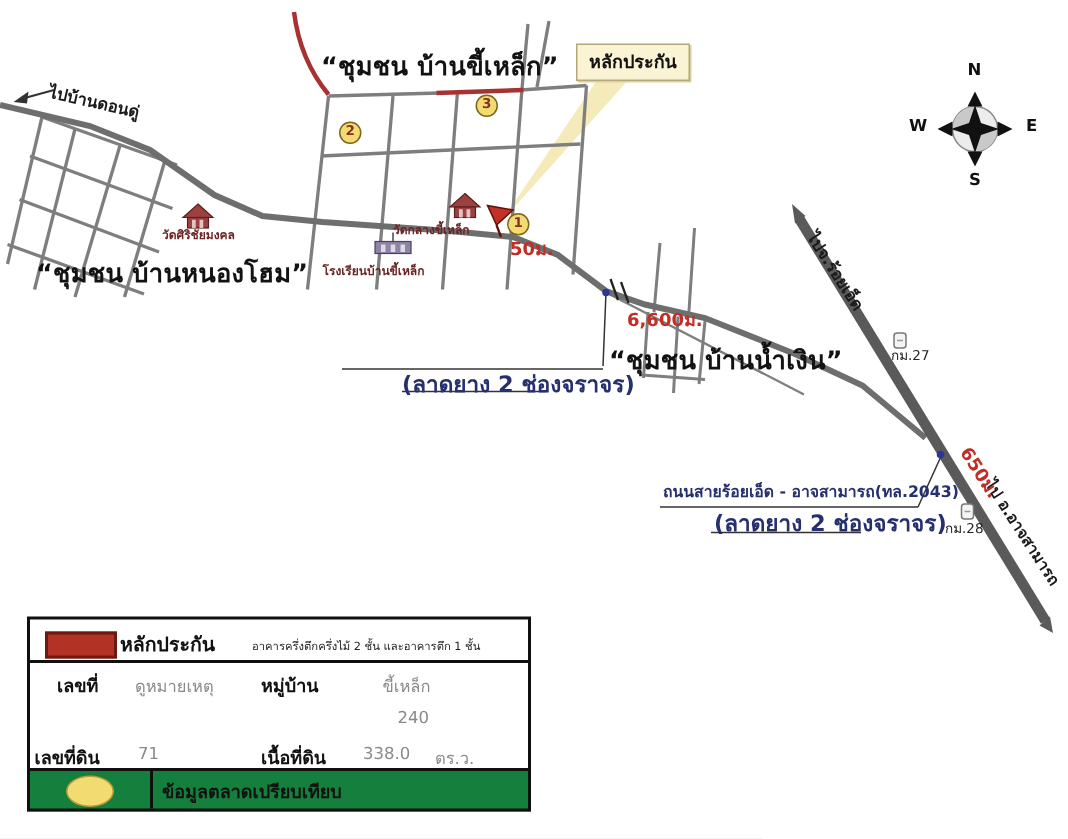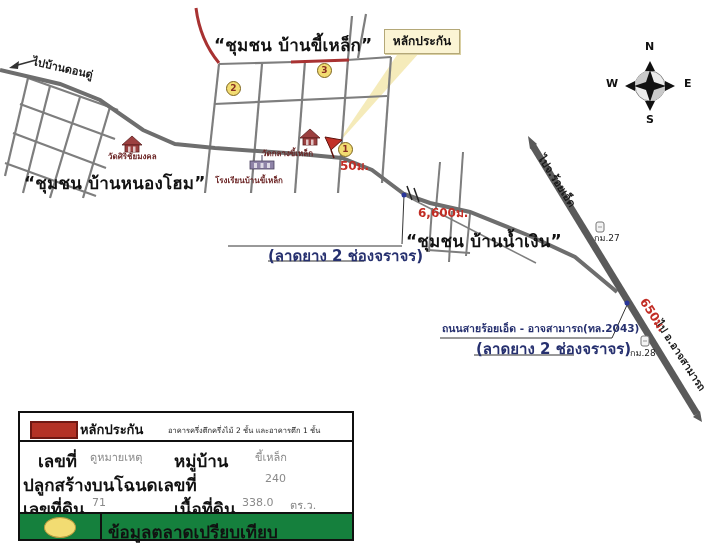--- a/index.html
+++ b/index.html
@@ -22,21 +22,21 @@
              background:#f2dc72;border:1px solid #7d641f;color:#8a2f23;
              font-size:9px;font-weight:bold;text-align:center;line-height:13px;}
   .callout{position:absolute;left:384px;top:29px;width:74px;height:23px;
            background:#fbf4d4;border:1px solid #b4a878;box-shadow:1px 1px 0 #d9cfa2;
            font-weight:bold;font-size:12px;text-align:center;line-height:23px;}
   
   #legendbox{position:absolute;left:18px;top:411px;width:332px;height:101px;
              border:2px solid #101010;background:#fff;}
   #legendbox .hline{position:absolute;left:0;right:0;top:27px;height:2px;background:#101010;}
   #legendbox .cell{position:absolute;white-space:nowrap;}
-  .tbold{font-weight:bold;font-size:17px;color:#111;}
+  .tbold{font-weight:bold;font-size:12px;color:#111;}
   .tval{font-size:11px;color:#8a8a8a;}
   .tsmall{font-size:7.5px;color:#222;}
   #swatch{position:absolute;left:10px;top:8px;width:44px;height:14px;
           background:#b33226;border:2px solid #6e1813;}
   #marketbox{position:absolute;left:18px;top:512px;width:332px;height:25px;
              border:2px solid #101010;background:#15803d;}
   #marketbox .vdiv{position:absolute;left:80px;top:0;bottom:0;width:2px;background:#101010;}
   #marketcircle{position:absolute;left:24px;top:3px;width:30px;height:19px;border-radius:50%;
                 background:#f2dc72;border:1px solid #b89b3e;}
 </style>
@@ -197,21 +197,20 @@
     <div id="swatch"></div>
     <div class="cell tbold" style="left:60px;top:6px;font-size:13px;">หลักประกัน</div>
     <div class="cell tsmall" style="left:148px;top:11px;">อาคารครึ่งตึกครึ่งไม้ 2 ชั้น และอาคารตึก 1 ชั้น</div>
     <div class="hline"></div>
 
     <div class="cell tbold" style="left:18px;top:34px;">เลขที่</div>
     <div class="cell tval" style="left:70px;top:35px;">ดูหมายเหตุ</div>
     <div class="cell tbold" style="left:154px;top:34px;">หมู่บ้าน</div>
     <div class="cell tval" style="left:235px;top:35px;">ขี้เหล็ก</div>
 
-    <div class="cell tbold" style="left:3px;top:58px;">ปลูกสร้างบนโฉนดเลขที่</div>
     <div class="cell tval" style="left:245px;top:59px;">240</div>
 
     <div class="cell tbold" style="left:3px;top:82px;">เลขที่ดิน</div>
     <div class="cell tval" style="left:72px;top:83px;">71</div>
     <div class="cell tbold" style="left:154px;top:82px;">เนื้อที่ดิน</div>
     <div class="cell tval" style="left:222px;top:83px;">338.0</div>
     <div class="cell tval" style="left:270px;top:83px;">ตร.ว.</div>
   </div>
 
   <div id="marketbox">

